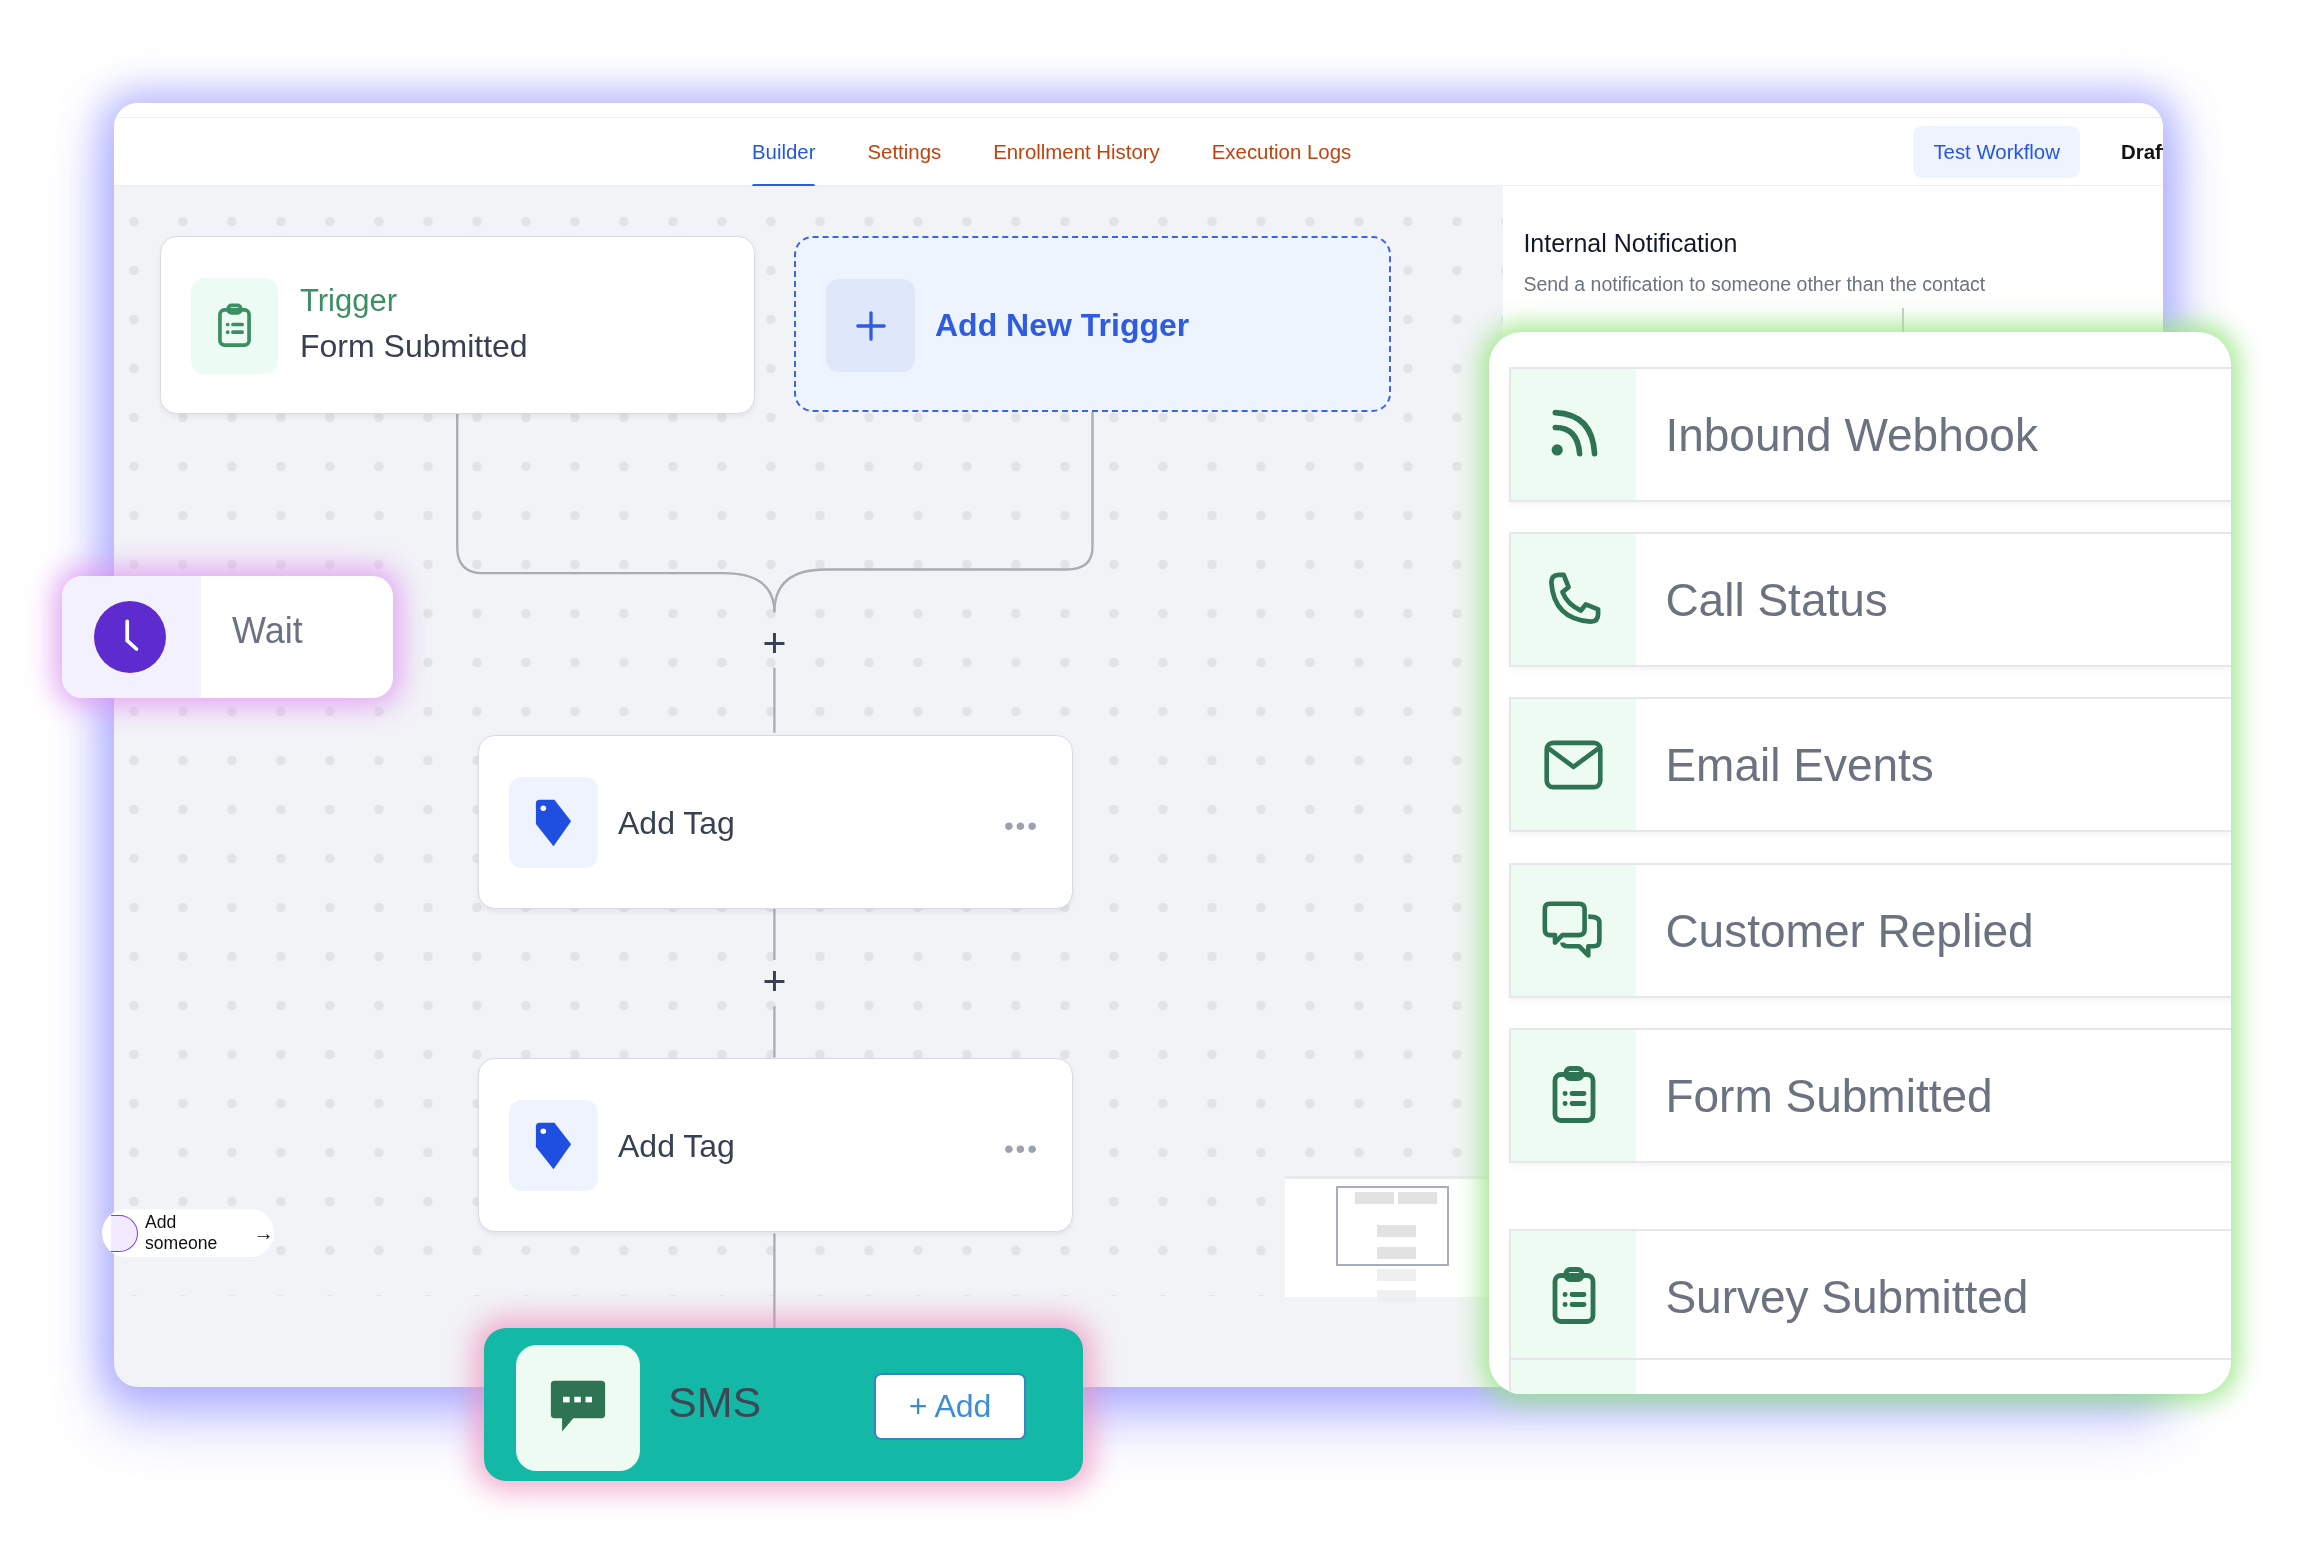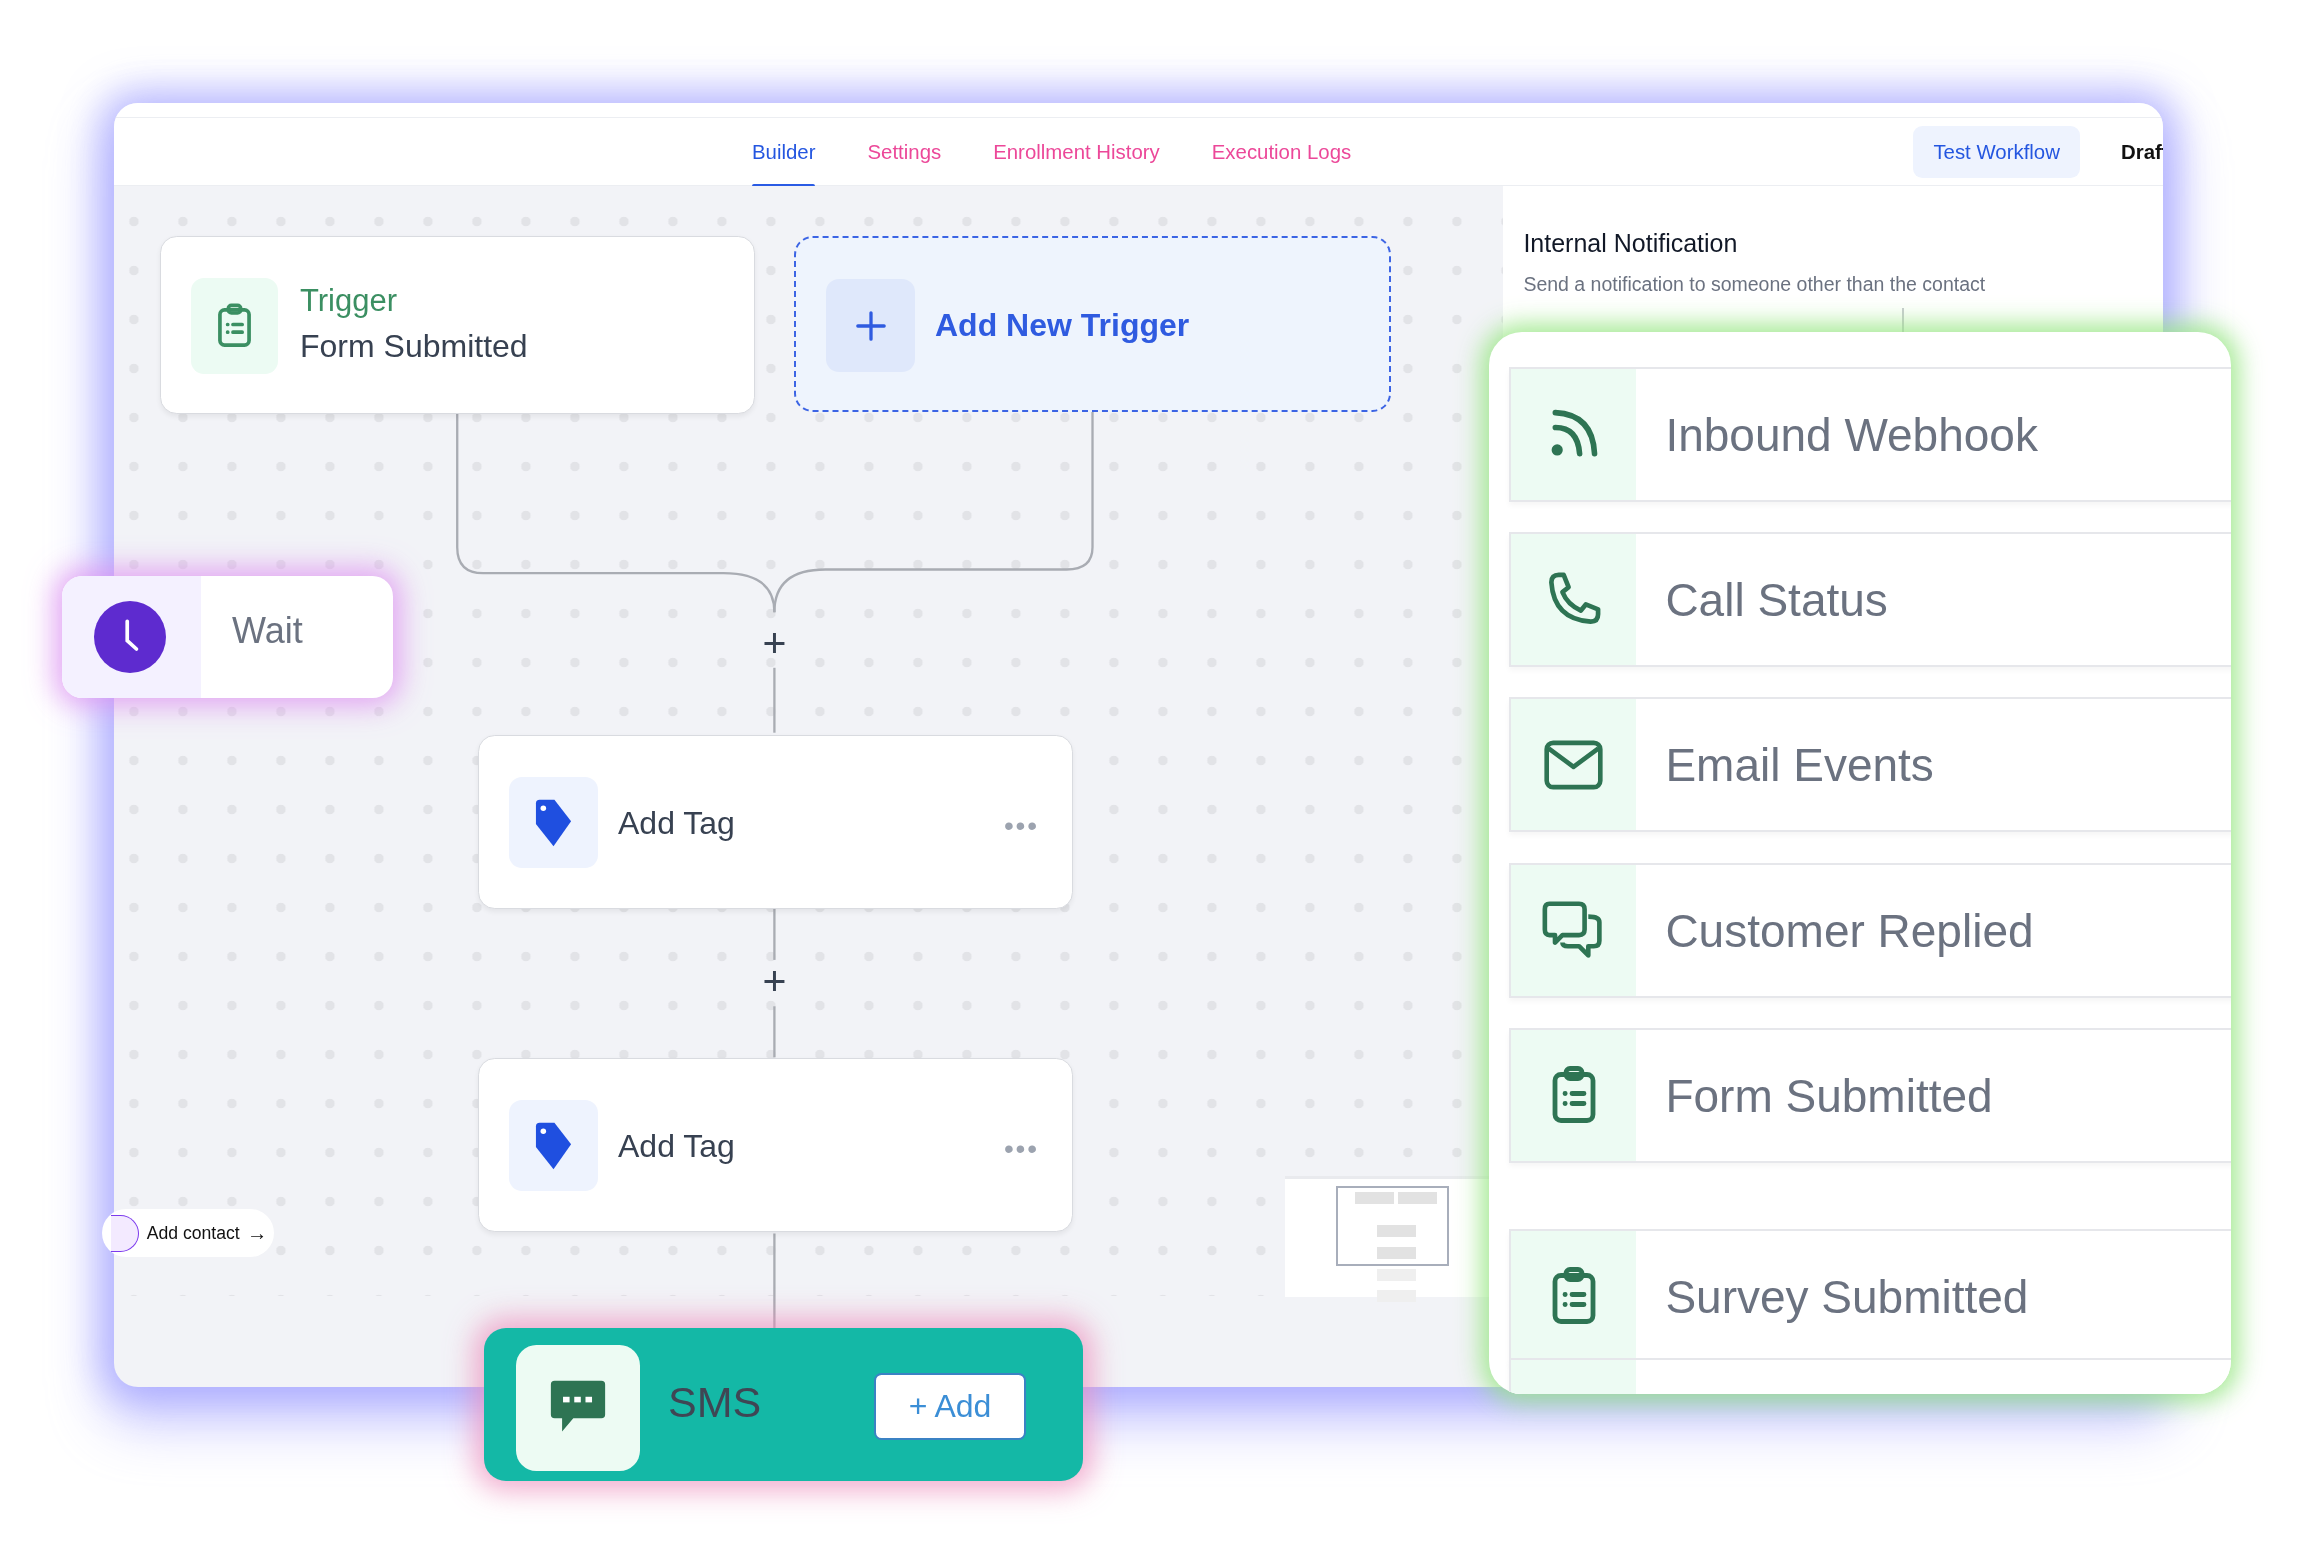--- a/index.html
+++ b/index.html
@@ -11,21 +11,21 @@
     position: absolute; left: 114px; top: 103px; width: 2049px; height: 1284px;
     background: #f2f3f7; border-radius: 24px 24px 24px 24px; overflow: hidden;
     box-shadow: 0 0 37px 13px rgba(140,140,255,0.55), 0 28px 56px 9.3px rgba(150,150,255,0.45);
   }
   .topline { position: absolute; left: 0; right: 0; top: 0; height: 15px; background: #fff; border-bottom: 1.4px solid #eceef2; }
   .header {
     position: absolute; left: 0; right: 0; top: 15px; height: 68px; background: #fff;
     border-bottom: 1.9px solid #eceef2;
   }
   .tabs { position: absolute; left: 638px; top: 0; height: 68px; display: flex; gap: 52px; }
-  .tab { position: relative; height: 68px; line-height: 68px; font-size: 20.4px; color: #ec4899; cursor: pointer; white-space: nowrap; }
+  .tab { position: relative; height: 68px; line-height: 68px; font-size: 20.4px; color: #c2410c; cursor: pointer; white-space: nowrap; }
   .tab.active { color: #2456e0; }
   .tab.active::after { content: ""; position: absolute; left: 0; right: 0; bottom: -1.9px; height: 3.7px; border-radius: 1.9px; background: #2a5be4; }
   .test-btn {
     position: absolute; left: 1799px; top: 8.3px; height: 52px; padding: 0 20.4px; border-radius: 9.3px;
     background: #eef3fe; color: #2456e0; font-size: 20.4px; line-height: 52px; border: none; cursor: pointer;
   }
   .draft-label { position: absolute; left: 2007px; top: 0; line-height: 68px; font-size: 20.4px; color: #111; font-weight: 600; }
 
   .canvas {
     position: absolute; left: 0; top: 83px; width: 1389px; height: 1110px;
@@ -191,21 +191,21 @@
           <circle cx="12" cy="11" r="3" fill="#fff"></circle>
         </svg>
     </span>
   </div>
   <div class="tag-label">Add Tag</div>
   <div class="more-dots">•••</div>
 </div>
 
 <div class="add-actions">
   <div class="aa-circle"></div>
-  <span class="aa-text">Add contact</span>
+  <span class="aa-text">Add someone</span>
   <span class="aa-arrow">→</span>
 </div>
 
 <div class="minimap">
   <div class="mm-frame"></div>
   <div class="mm-block" style="left:70px;top:13px;width:39px;"></div>
   <div class="mm-block" style="left:113px;top:13px;width:39px;"></div>
   <div class="mm-block" style="left:92px;top:46px;width:39px;"></div>
   <div class="mm-block" style="left:92px;top:68px;width:39px;"></div>
   <div class="mm-block" style="left:92px;top:90px;width:39px;background:#efefef;"></div>

